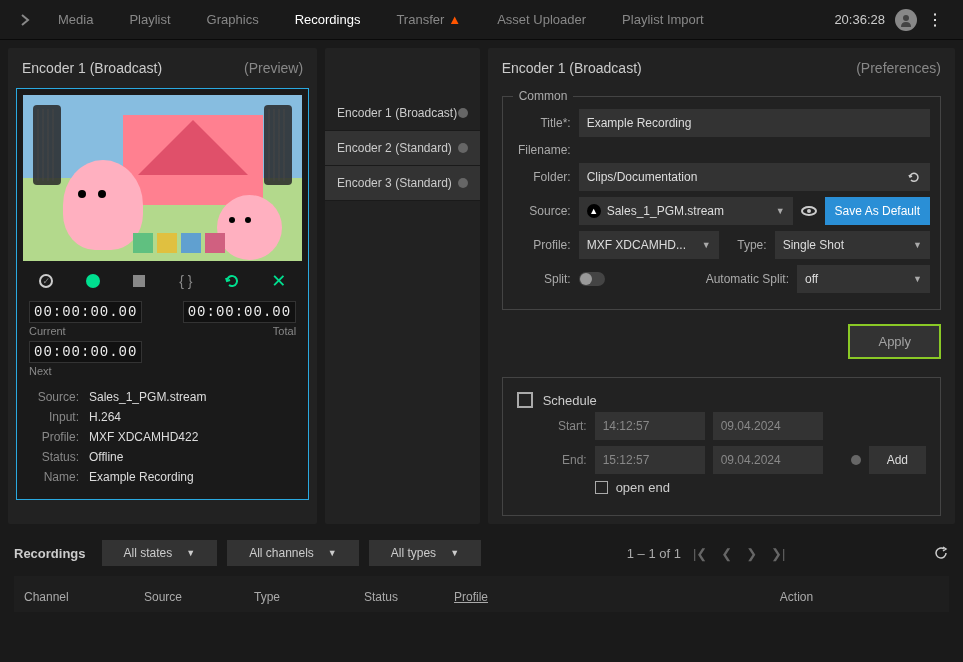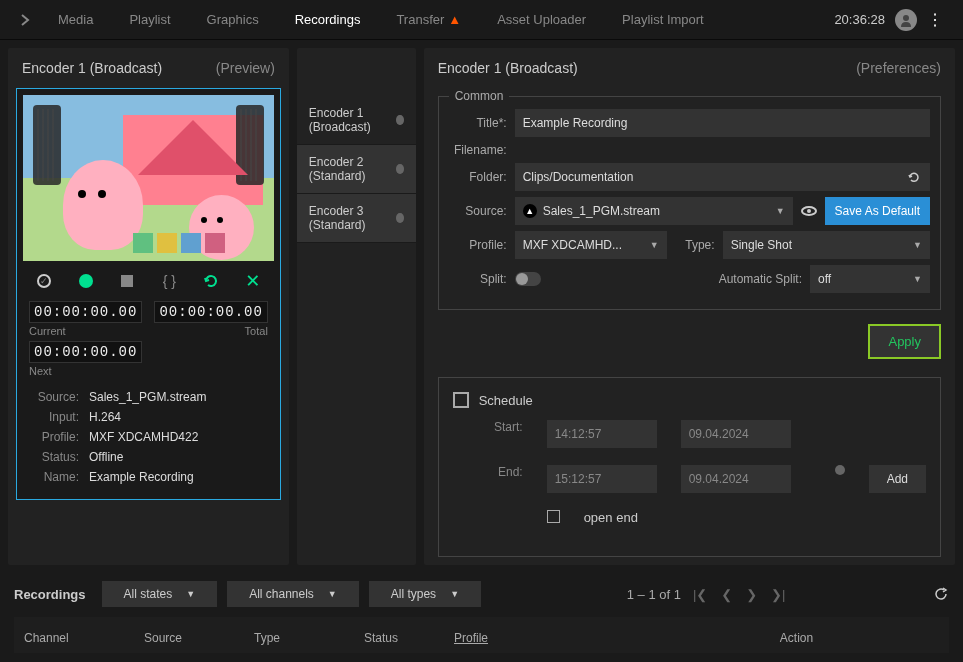--- a/index.html
+++ b/index.html
@@ -62,26 +62,26 @@
 .form-row .lbl { width: 58px; text-align: right; color: #aaa; font-size: 12px; }
 .form-row input[type=text] { flex: 1; background: #333; border: none; color: #ddd; padding: 7px 8px; font-size: 12px; }
 .form-row input[type=text]::placeholder { color: #777; }
 .form-row .folder-field { flex: 1; display: flex; align-items: center; background: #333; padding: 0 8px 0 0; gap: 32px; }
 .form-row .folder-field input { flex: 1; }
 .select { background: #333; color: #ddd; padding: 7px 8px; display: flex; align-items: center; justify-content: space-between; cursor: pointer; font-size: 12px; }
 .select .caret { color: #aaa; font-size: 9px; }
 .btn-blue { background: #2a8fd6; color: #fff; padding: 7px 10px; border: none; cursor: pointer; font-size: 12px; }
 .toggle { width: 26px; height: 14px; background: #444; border-radius: 7px; position: relative; cursor: pointer; }
 .toggle::after { content: ''; position: absolute; width: 12px; height: 12px; background: #999; border-radius: 50%; top: 1px; left: 1px; }
-.btn-apply { background: #333; color: #22c55e; padding: 8px 18px; border: 2px solid #8ac926; cursor: pointer; font-size: 13px; float: right; margin: 6px 14px 10px 0; }
+.btn-apply { background: #333; color: #a3a3a3; padding: 8px 28px; border: 2px solid #8ac926; cursor: pointer; font-size: 13px; float: right; margin: 6px 14px 10px 0; }
 
 .sched-block { margin: 8px 14px; border: 1px solid #444; padding: 14px; }
-.sched-title { display: flex; align-items: center; gap: 10px; margin-bottom: 12px; }
+.sched-title { display: flex; align-items: center; gap: 10px; margin-bottom: 4px; }
 .checkbox { width: 16px; height: 16px; border: 2px solid #aaa; cursor: pointer; }
-.sched-row { display: flex; gap: 24px; margin-bottom: 17px; }
+.sched-row { display: flex; align-items: center; gap: 8px; margin-bottom: 6px; }
 .sched-row .lbl { width: 40px; text-align: right; color: #888; font-size: 12px; margin-left: 30px; }
 .sched-row input { width: 110px; background: #333; border: none; color: #888; padding: 7px 8px; font-size: 12px; }
 .btn-add { background: #333; color: #ddd; padding: 7px 18px; border: none; cursor: pointer; font-size: 12px; margin-left: auto; }
 
 .bottom { padding: 8px 14px; }
 .filter-row { display: flex; align-items: center; gap: 10px; }
 .filter-row .title { font-weight: bold; margin-right: 6px; font-size: 13px; }
 .filter-sel { background: #333; padding: 6px 22px; display: flex; align-items: center; gap: 14px; cursor: pointer; font-size: 12px; }
 .pager { margin-left: auto; display: flex; align-items: center; gap: 10px; color: #aaa; }
 .pager .navbtn { color: #666; cursor: pointer; padding: 0 2px; }
@@ -253,36 +253,36 @@
               <span class="circ-icon" style="background:#000;border-color:#000;color:#fff">▲</span>
               <span>Sales_1_PGM.stream</span>
             </span>
           <span class="caret">▼</span>
         </div>
         <span class="eye-icon"></span>
         <button class="btn-blue">Save As Default</button>
       </div>
       <div class="form-row">
         <div class="lbl">Profile:</div>
-        <div class="select" style="width:152px">
+        <div class="select" style="width:140px">
           <span>MXF XDCAMHD...</span>
             <span class="caret">▼</span>
         </div>
         <div class="lbl" style="width:40px">Type:</div>
         <div class="select" style="flex:1">
           <span>Single Shot</span>
             <span class="caret">▼</span>
         </div>
       </div>
       <div class="form-row">
         <div class="lbl">Split:</div>
         <div class="toggle"></div>
         <div style="flex:1"></div>
         <div class="lbl" style="width:auto">Automatic Split:</div>
-        <div class="select" style="width:120px">
+        <div class="select" style="width:133px">
           <span>off</span>
             <span class="caret">▼</span>
         </div>
       </div>
     </div>
     <button class="btn-apply">Apply</button>
     <div style="clear:both"></div>
 
     <div class="sched-block">
       <div class="sched-title">

